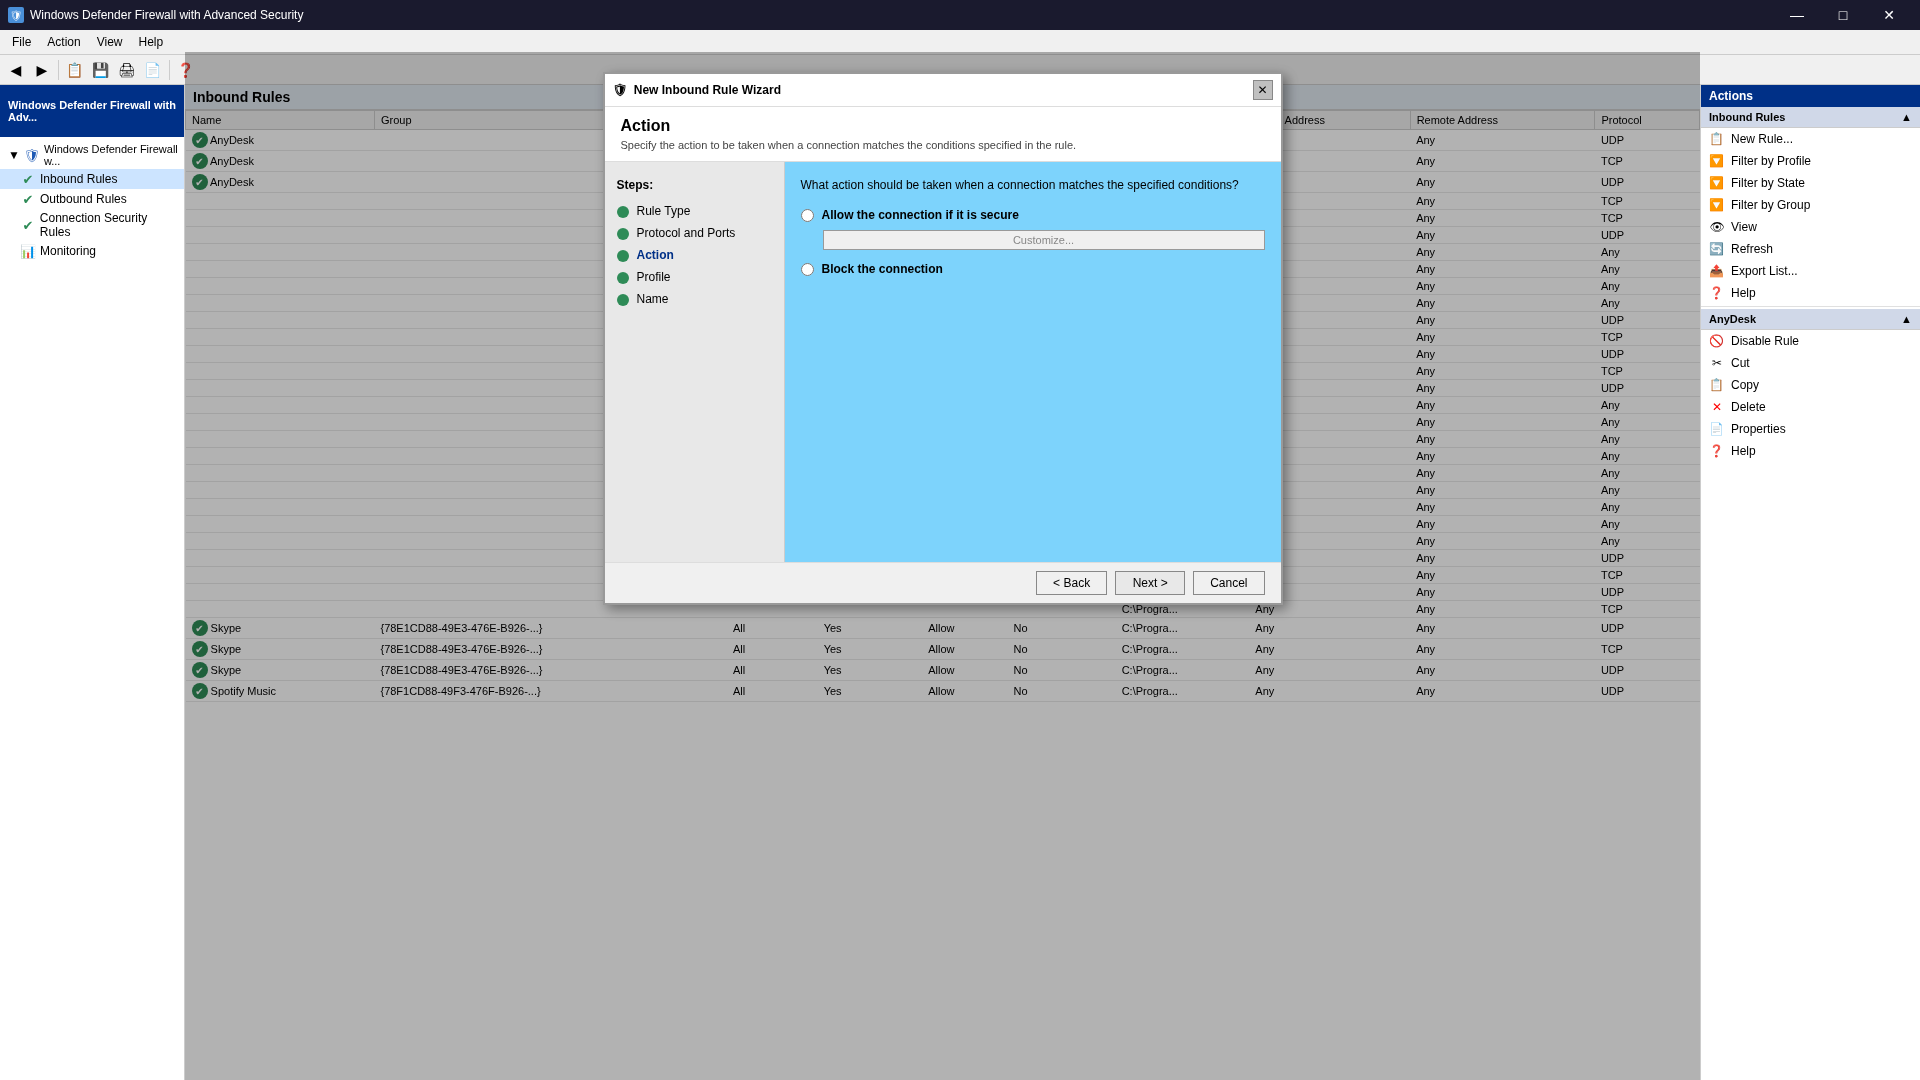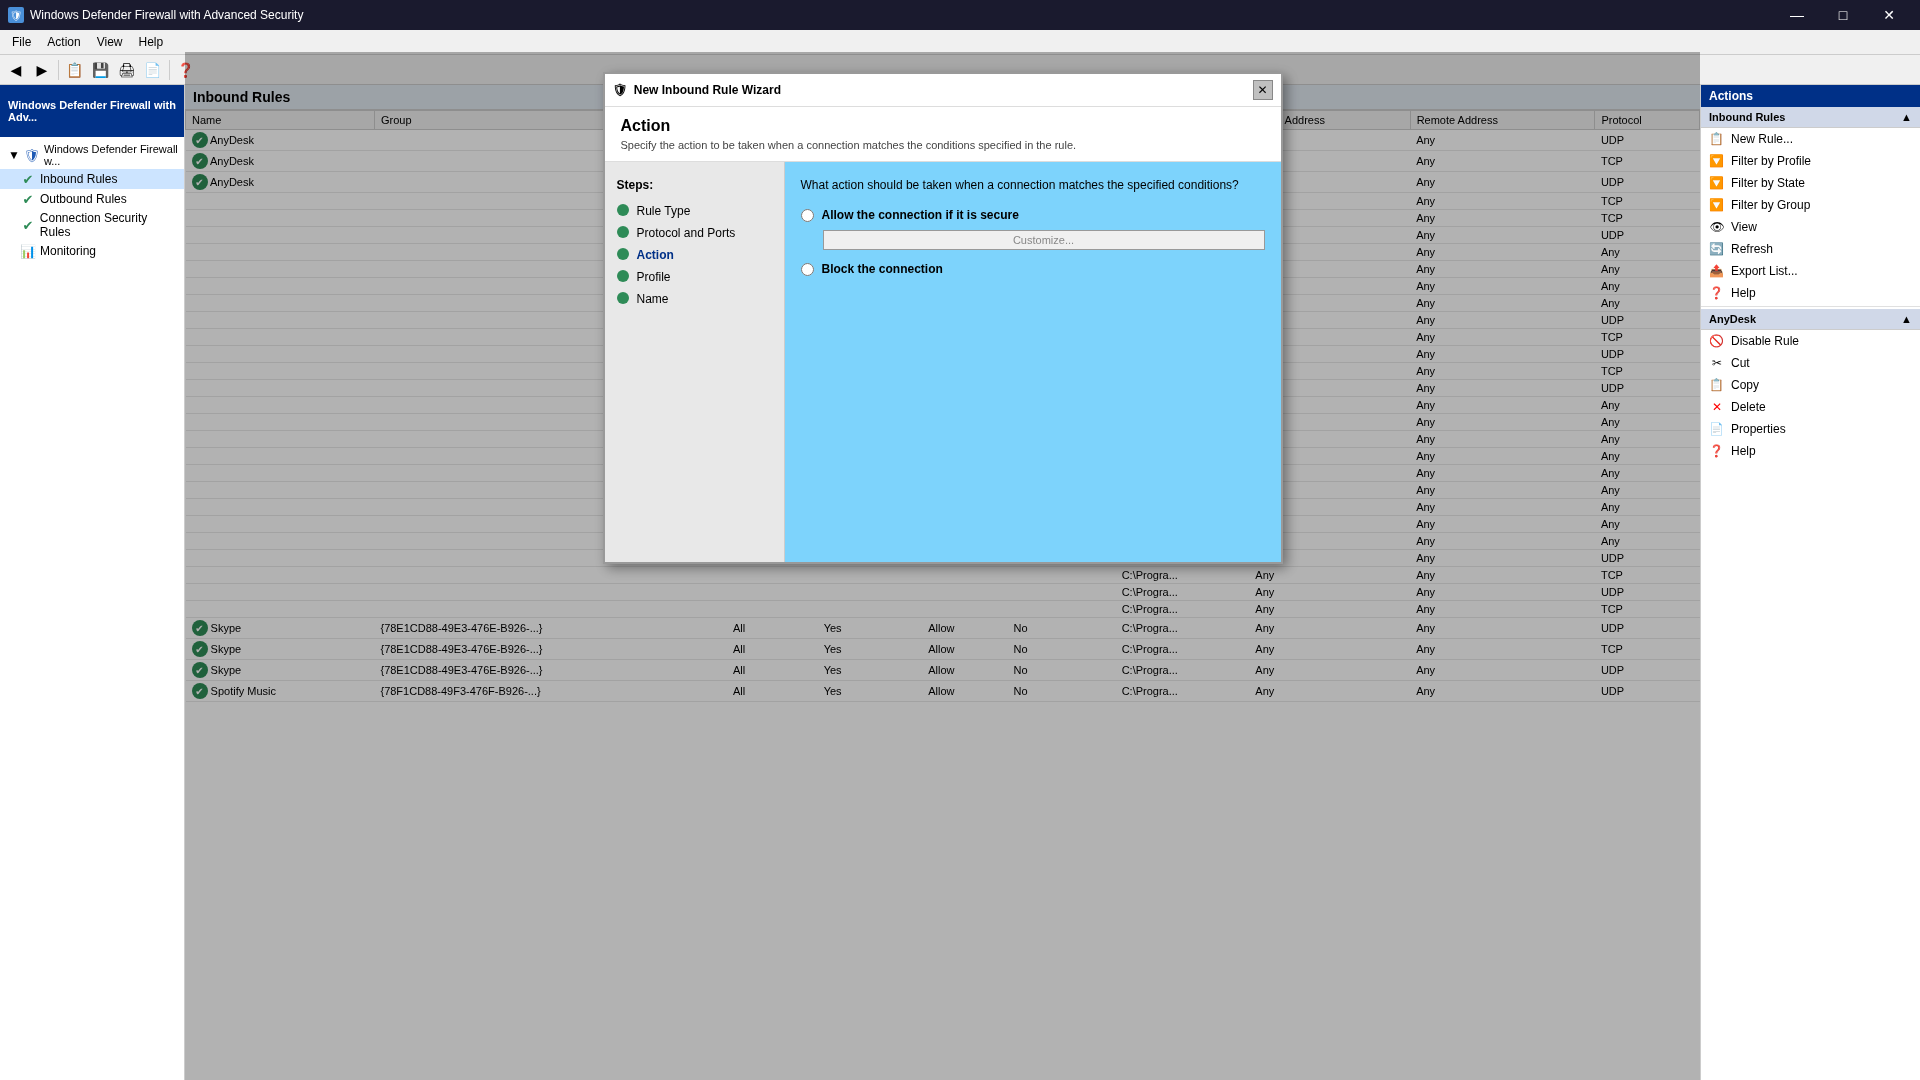--- a/index.html
+++ b/index.html
@@ -223,21 +223,21 @@
       min-height: 400px;
     }
     .wizard-steps {
       width: 180px;
       background: #e8e8e8;
       padding: 12px 0;
       border-right: 1px solid #ccc;
     }
     .step-item {
       display: flex;
-      align-items: flex-start;
+      align-items: flex-end;
       padding: 4px 12px;
       gap: 8px;
       font-size: 12px;
     }
     .step-dot { width: 12px; height: 12px; border-radius: 50%; background: #2e8b57; flex-shrink: 0; }
     .step-label { font-size: 12px; }
     .step-label.active { color: #003087; font-weight: bold; }
     .step-label.done { color: #000; }
     .wizard-content {
       flex: 1;
@@ -886,14 +886,19 @@
           <div class="radio-option">
             <div class="radio-row">
               <input type="radio" name="action" id="block" style="">
               <label for="block">Block the connection</label>
             </div>
           </div>
         </div>
       </div>
     </div>
 
+    <div class="wizard-footer">
+      <button class="wizard-btn">&lt; Back</button>
+      <button class="wizard-btn primary">Next &gt;</button>
+      <button class="wizard-btn">Cancel</button>
+    </div>
   </div>
 </div>
 
 </body></html>

